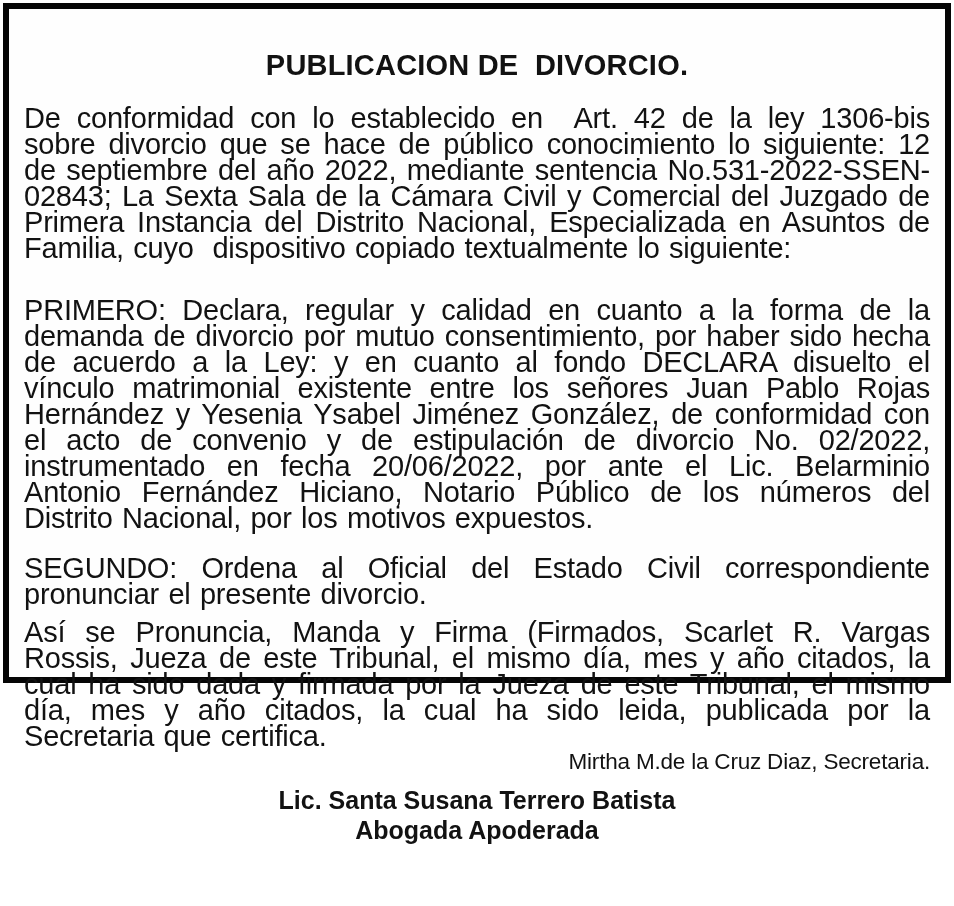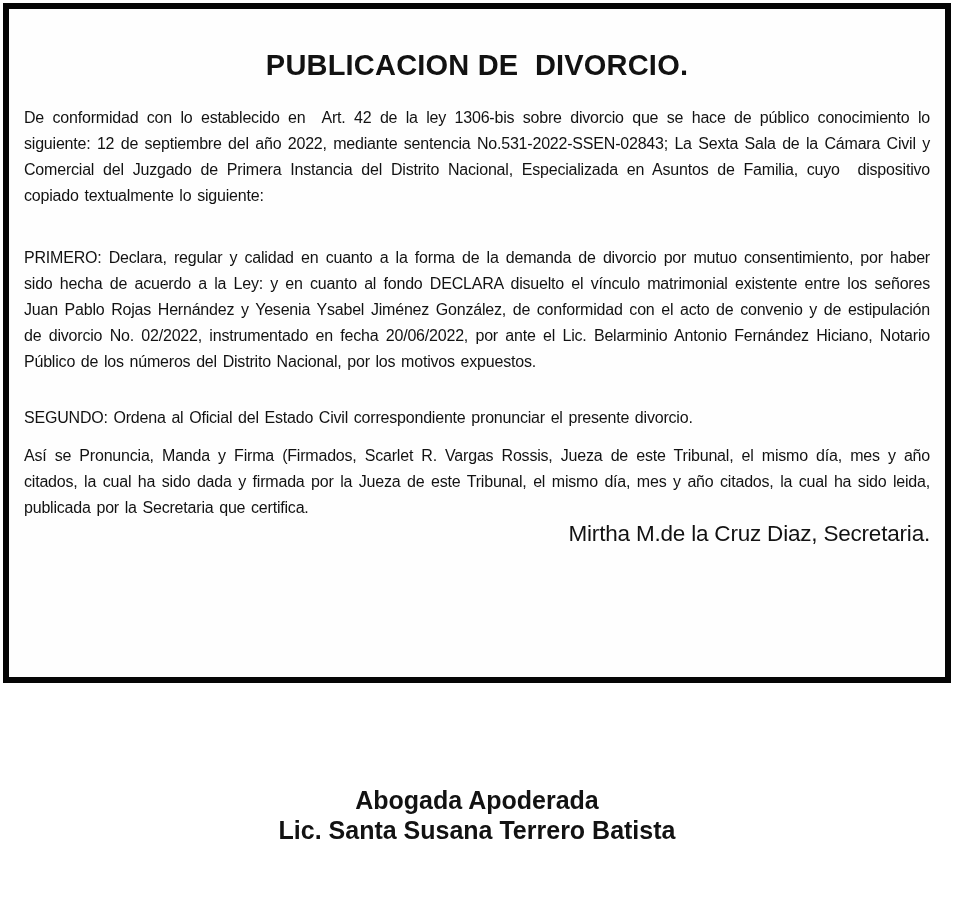--- a/index.html
+++ b/index.html
@@ -30,38 +30,38 @@
     margin: 0;
     font-size: 29px;
     line-height: 31px;
     font-weight: bold;
     text-align: center;
     white-space: pre-wrap;
     letter-spacing: 0.2px;
   }
   .body-par {
     margin: 24px 0 0 0;
-    font-size: 16px;
+    font-size: 29px;
     line-height: 26px;
     text-align: justify;
     white-space: pre-wrap;
     letter-spacing: -0.2px;
     word-spacing: 1.5px;
   }
   .falla-heading {
     margin: 26px 0 0 0;
     font-size: 26px;
     line-height: 28px;
     font-weight: bold;
     text-align: center;
     letter-spacing: 2px;
     white-space: pre-wrap;
   }
   .primero-par { margin-top: 36px; }
-  .segundo-par { margin-top: 30px; }
+  .segundo-par { margin-top: 24px; }
   .pronuncia-par { margin-top: 12px; }
   .secretary-line {
     margin: 0;
     font-size: 22.5px;
     line-height: 26px;
     text-align: right;
     white-space: pre-wrap;
     letter-spacing: -0.2px;
   }
   .signature-block {
@@ -88,17 +88,17 @@
 
   <p class="body-par primero-par">PRIMERO: Declara, regular y calidad en cuanto a la forma de la demanda de divorcio por mutuo consentimiento, por haber sido hecha de acuerdo a la Ley: y en cuanto al fondo DECLARA disuelto el vínculo matrimonial existente entre los señores Juan Pablo Rojas Hernández y Yesenia Ysabel Jiménez González, de conformidad con el acto de convenio y de estipulación de divorcio No. 02/2022, instrumentado en fecha 20/06/2022, por ante el Lic. Belarminio Antonio Fernández Hiciano, Notario Público de los números del Distrito Nacional, por los motivos expuestos.</p>
 
   <p class="body-par segundo-par">SEGUNDO: Ordena al Oficial del Estado Civil correspondiente pronunciar el presente divorcio.</p>
 
   <p class="body-par pronuncia-par">Así se Pronuncia, Manda y Firma (Firmados, Scarlet R. Vargas Rossis, Jueza de este Tribunal, el mismo día, mes y año citados, la cual ha sido dada y firmada por la Jueza de este Tribunal, el mismo día, mes y año citados, la cual ha sido leida, publicada por la Secretaria que certifica.</p>
 
   <p class="secretary-line">Mirtha M.de la Cruz Diaz, Secretaria.</p>
 
   <div class="signature-block">
+    <div>Lic. Santa Susana Terrero Batista</div>
     <div>Abogada Apoderada</div>
-    <div>Lic. Santa Susana Terrero Batista</div>
   </div>
 
 </div>
 
 </body></html>

